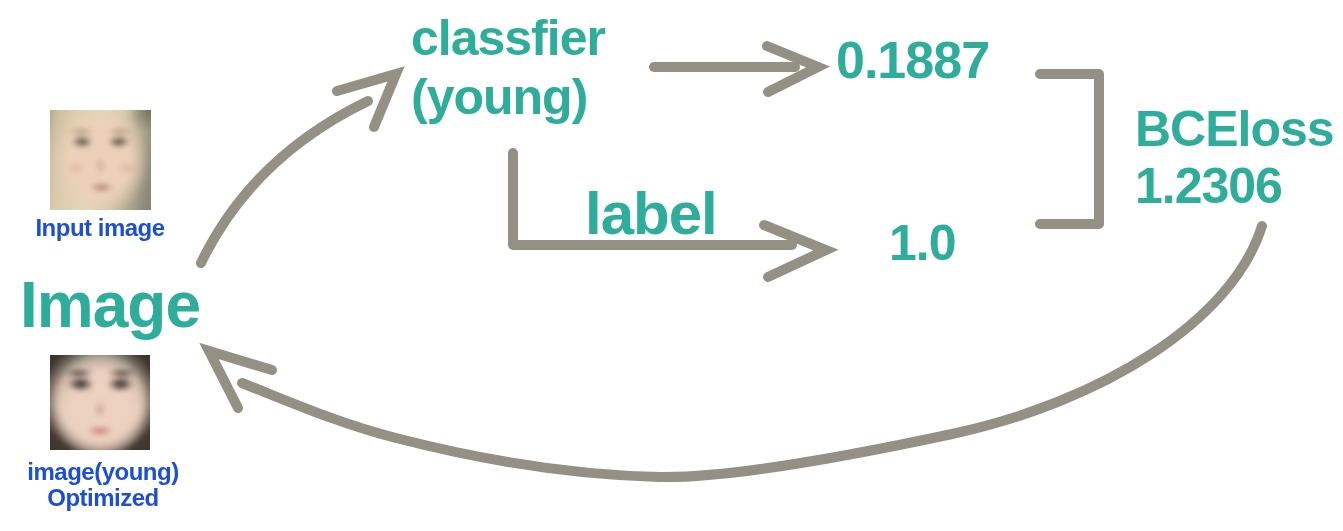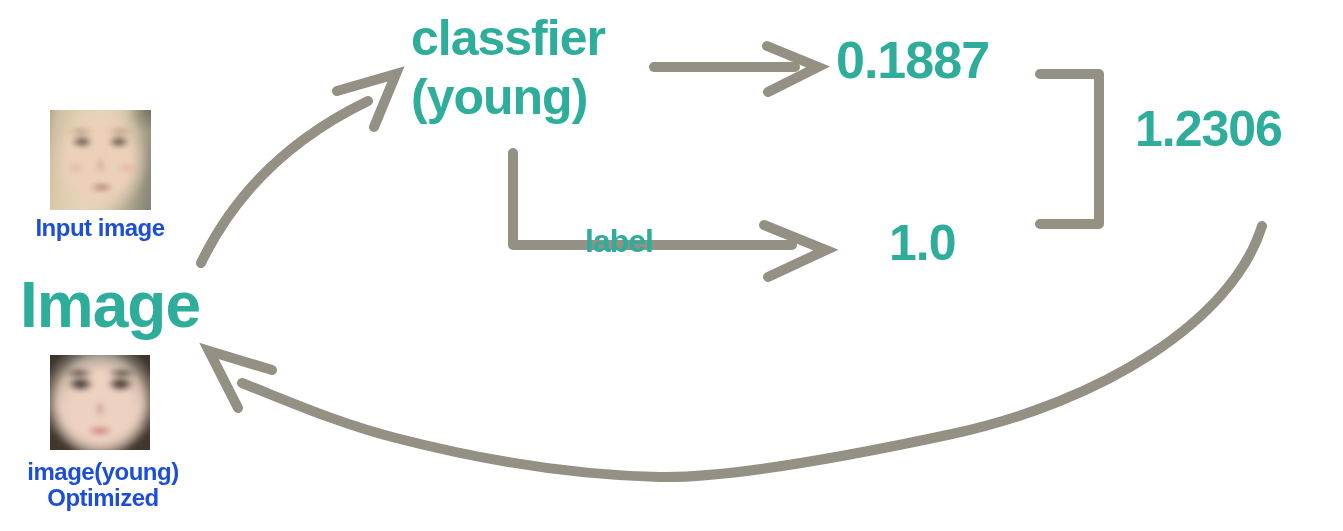--- a/index.html
+++ b/index.html
@@ -7,21 +7,21 @@
     position:relative;width:1343px;height:531px;background:#ffffff;overflow:hidden;
     font-family:"Liberation Sans",sans-serif;
   }
   .arrows{position:absolute;left:0;top:0;width:1343px;height:531px;}
   .teal{position:absolute;color:#2dad9a;font-weight:700;line-height:1;letter-spacing:-1px;white-space:nowrap;}
   .gray-cap{position:absolute;color:#1d4ed8;font-weight:700;text-align:center;line-height:26px;font-size:24px;letter-spacing:-0.5px;}
 
   .t-image{left:20px;top:273px;font-size:64px;}
   .t-classifier{left:411px;top:9px;font-size:50px;line-height:59px;}
   .t-pred{left:836px;top:34px;font-size:52px;}
-  .t-label{left:585px;top:184px;font-size:32px;margin-top:41px;}
+  .t-label{left:585px;top:184px;font-size:60px;}
   .t-one{left:889px;top:218px;font-size:50px;}
   .t-loss{left:1135px;top:101px;font-size:50px;line-height:57px;}
   .t-opt{left:567px;top:391px;font-size:50px;}
 
   .cap-input{left:10px;top:215px;width:180px;}
   .cap-opt{left:8px;top:459px;width:190px;}
 
   .photo{position:absolute;overflow:hidden;background:#cfc3ab;}
   .photo .px{position:absolute;inset:-7px;filter:blur(2.4px);}
   .photo-input{left:50px;top:110px;width:101px;height:100px;}
@@ -101,17 +101,18 @@
     <div>(young)</div>
   </div>
 
   <div class="teal t-pred">0.1887</div>
 
   <div class="teal t-label">label</div>
 
   <div class="teal t-one">1.0</div>
 
   <div class="teal t-loss">
+    <div>BCEloss</div>
     <div>1.2306</div>
   </div>
 
 
 </div>
 
 </body></html>

